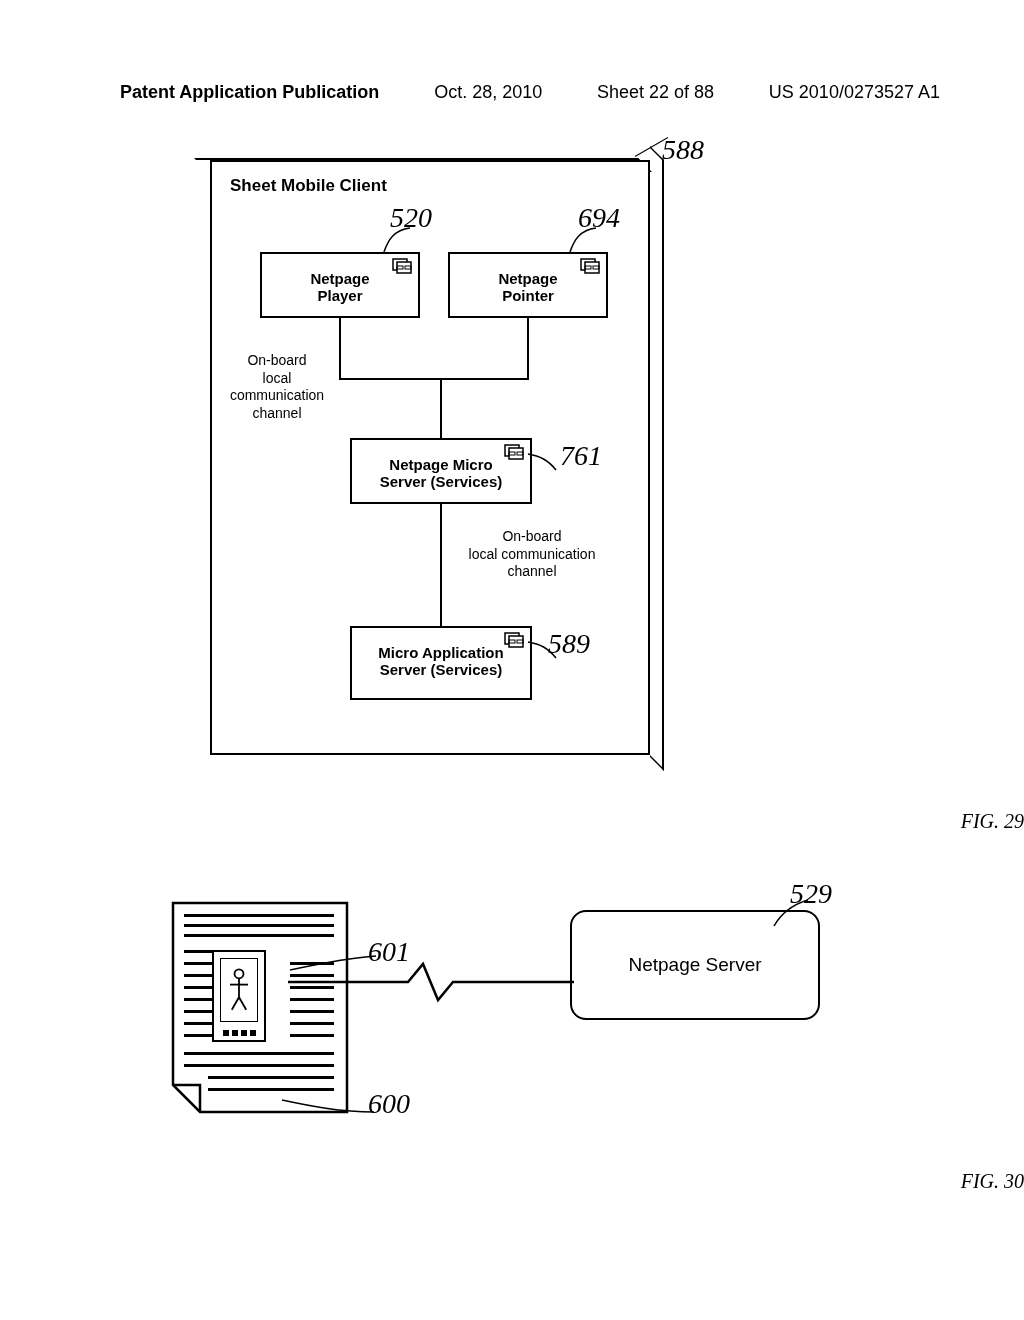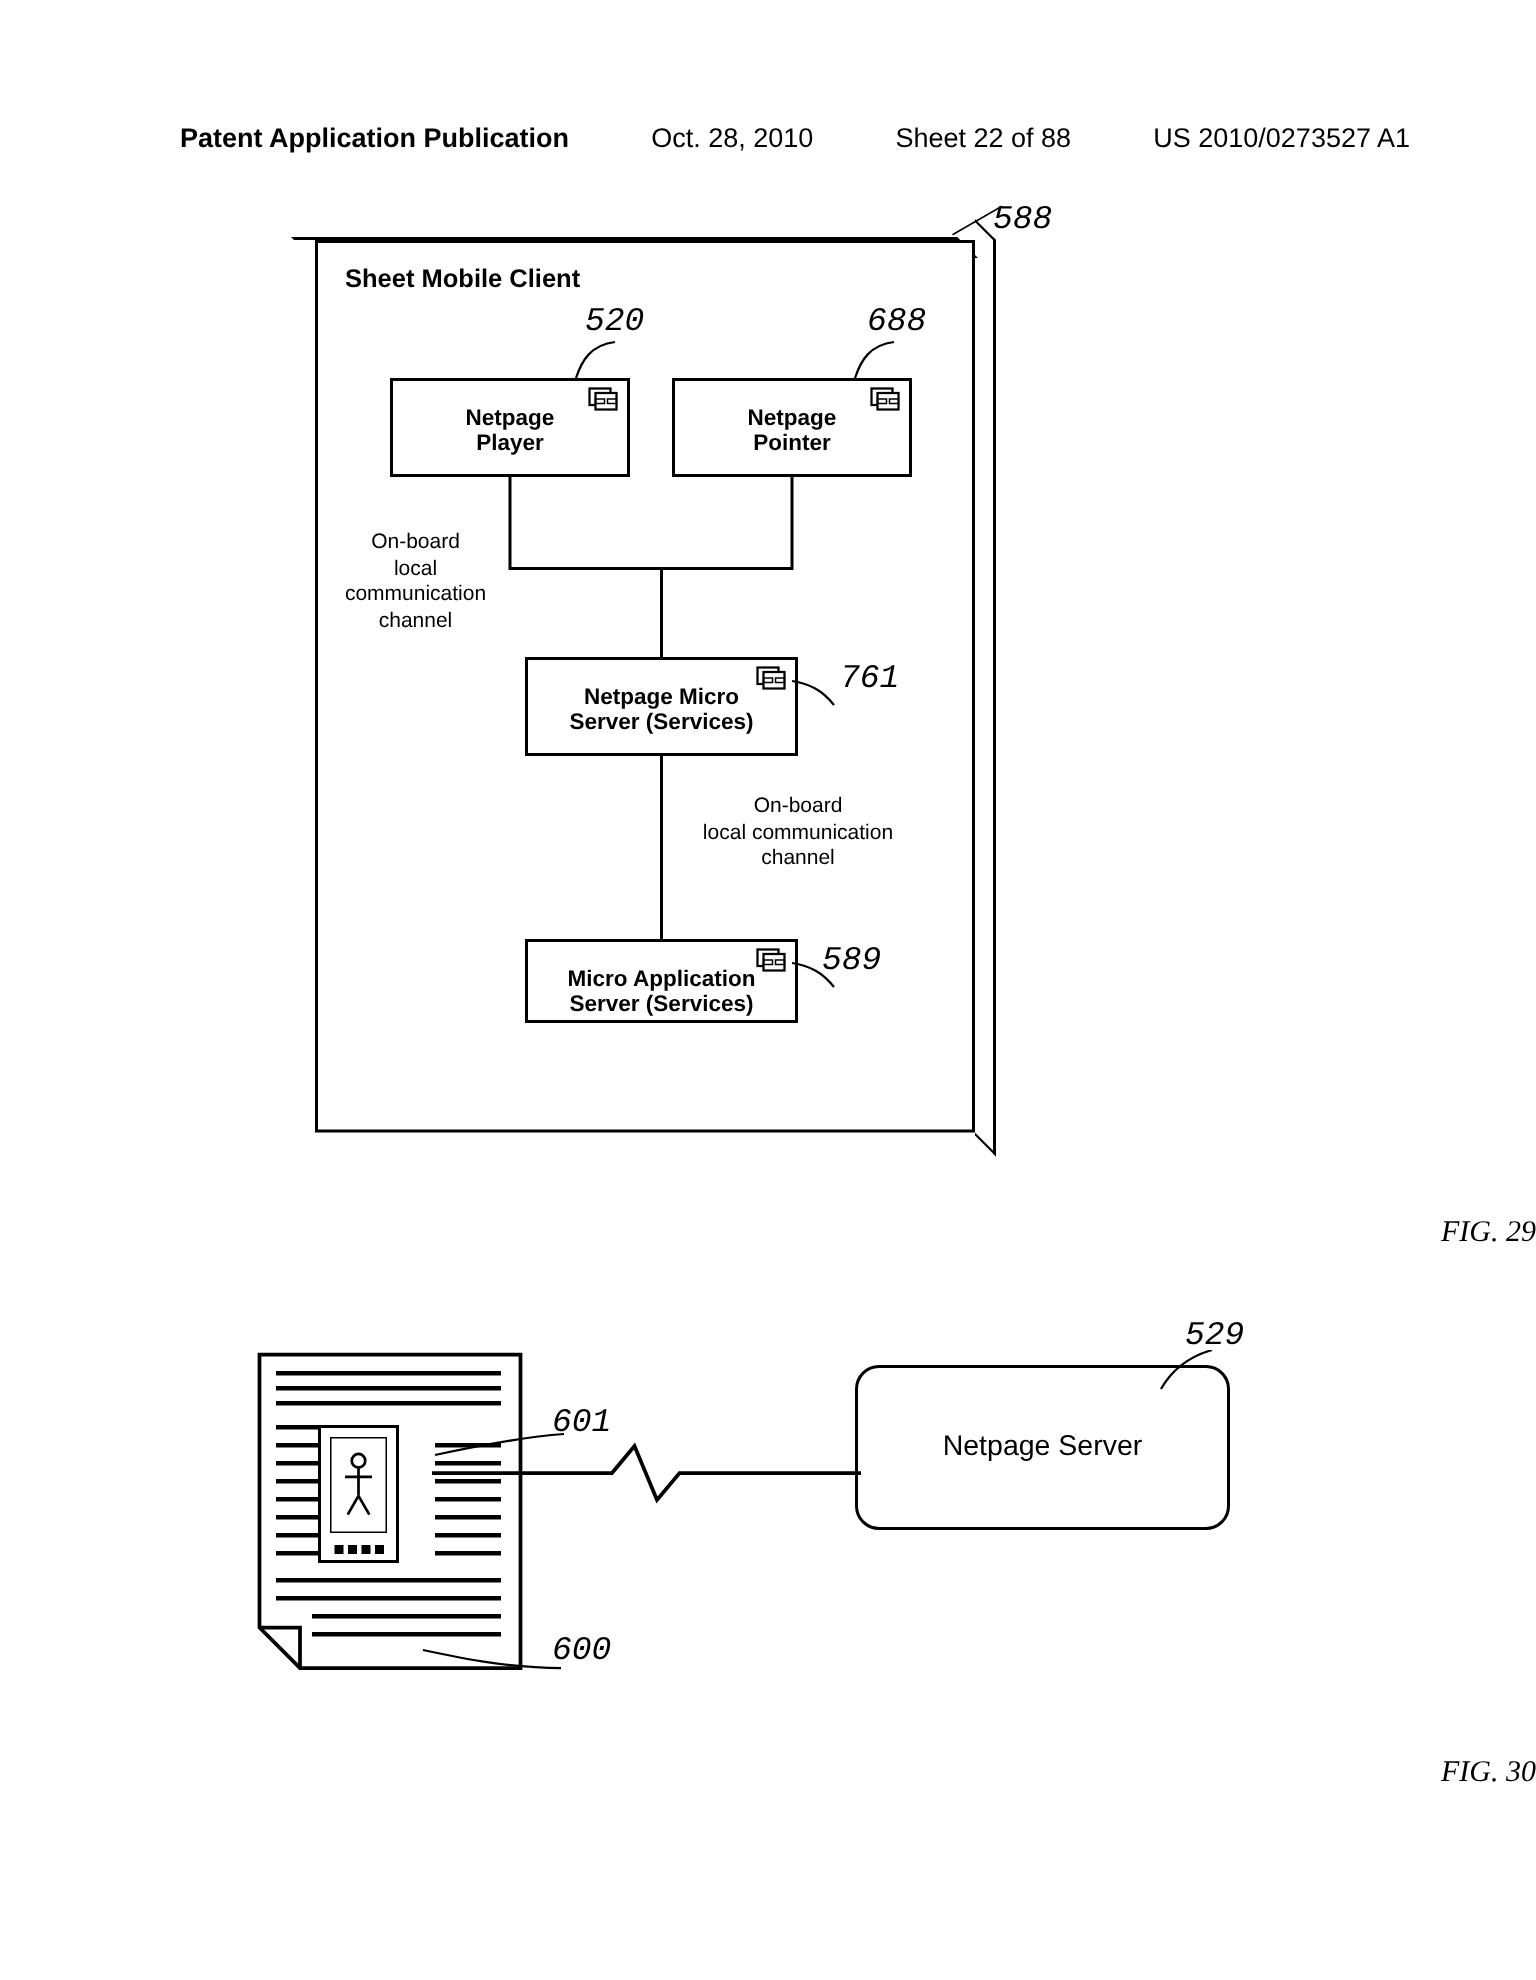--- a/index.html
+++ b/index.html
@@ -71,42 +71,42 @@
   }
   .box .comp-icon {
     position: absolute;
     top: 4px; right: 6px;
   }
   .comp-icon svg { width: 20px; height: 16px; }
 
   .box-player  { top: 90px; left: 48px;  width: 160px; height: 66px; }
   .box-pointer { top: 90px; left: 236px; width: 160px; height: 66px; }
   .box-micro   { top: 276px; left: 138px; width: 182px; height: 66px; }
-  .box-app     { top: 464px; left: 138px; width: 182px; height: 56px; }
+  .box-app     { top: 464px; left: 138px; width: 182px; height: 74px; }
 
   .annot {
     position: absolute;
     text-align: center;
     font-size: 14px;
     line-height: 1.25;
   }
   .annot-channel1 { top: 190px; left: -10px; width: 150px; }
   .annot-channel2 { top: 366px; left: 230px; width: 180px; }
 
   
   .line { position: absolute; background: #000; }
   .v { width: 2px; }
   .h { height: 2px; }
 
   
   .ref {
     position: absolute;
-    font-family: Liberation Mono, monospace;
+    font-family: Liberation Serif, serif;
     font-style: italic;
-    font-size: 22px;
+    font-size: 28px;
   }
   .lead { position: absolute; border-top: 1.5px solid #000; transform-origin: left center; }
 
   .fig-caption {
     position: absolute;
     font-family: "Comic Sans MS", cursive;
     font-style: italic;
     font-size: 20px;
     text-align: right;
   }
@@ -245,21 +245,21 @@
   </div>
 
   <div class="ref" style="top:-16px; left:452px;">588</div>
   <div class="lead" style="top:6px; left:425px; width:38px; transform:rotate(-30deg);"></div>
 
   <div class="ref" style="top:52px; left:180px;">520</div>
   <svg style="position:absolute; top:76px; left:172px; width:40px; height:30px;">
       <path d="M28 2 C 12 4, 6 14, 2 26" stroke="#000" fill="none" stroke-width="1.5"></path>
     </svg>
 
-  <div class="ref" style="top:52px; left:368px;">688</div>
+  <div class="ref" style="top:52px; left:368px;">694</div>
   <svg style="position:absolute; top:76px; left:358px; width:40px; height:30px;">
       <path d="M28 2 C 12 4, 6 14, 2 26" stroke="#000" fill="none" stroke-width="1.5"></path>
     </svg>
 
   <div class="ref" style="top:290px; left:350px;">761</div>
   <svg style="position:absolute; top:302px; left:316px; width:34px; height:24px;">
       <path d="M2 2 C 14 4, 22 8, 30 18" stroke="#000" fill="none" stroke-width="1.5"></path>
     </svg>
 
   <div class="ref" style="top:478px; left:338px;">589</div>

